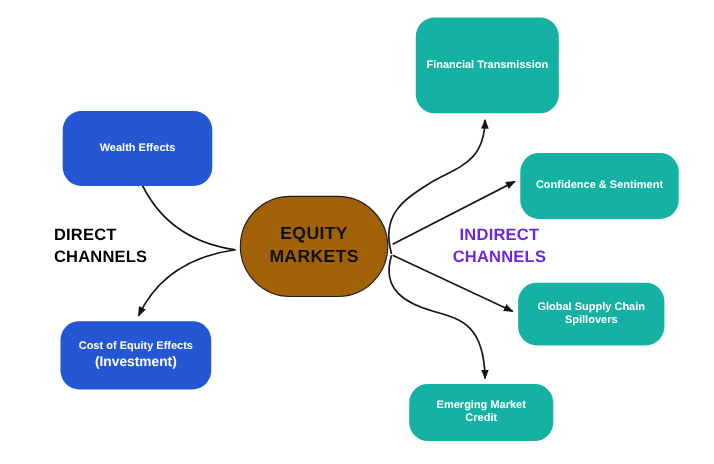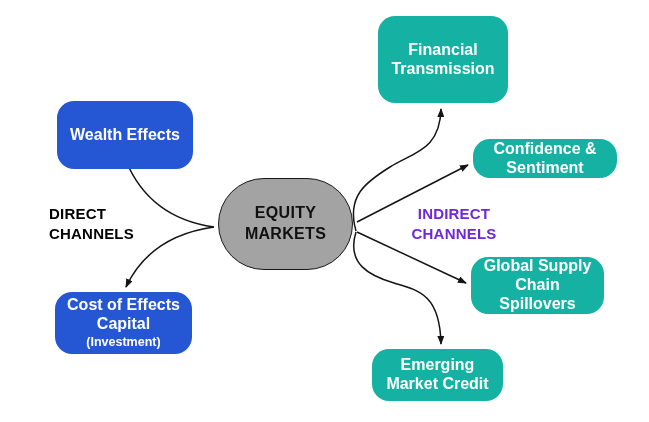--- a/index.html
+++ b/index.html
@@ -5,40 +5,40 @@
   html,body{margin:0;padding:0;background:#fff;}
   .canvas{
     position:relative;width:649px;height:422px;background:#ffffff;overflow:hidden;
     font-family:"Liberation Sans",sans-serif;
   }
   .connectors{position:absolute;left:0;top:0;width:649px;height:422px;}
   .node{
     position:absolute;display:flex;flex-direction:column;justify-content:center;align-items:center;
     color:#ffffff;font-weight:700;text-align:center;box-sizing:border-box;padding:4px 10px;
   }
-  .node .title{display:block;font-size:16px;line-height:1.18;}
+  .node .title{display:block;font-size:10px;line-height:1.18;}
   .node .subtitle{display:block;font-size:12.5px;line-height:1.18;margin-top:1px;}
   .node-blue{background:#2557d4;border-radius:17px;}
   .node-teal{background:#15b2a4;border-radius:17px;}
   .center-node{
-    position:absolute;left:218px;top:178px;width:135px;height:92px;background:#a3a3a3;
+    position:absolute;left:218px;top:178px;width:135px;height:92px;background:#a16207;
     border:1.6px solid #1a1a1a;border-radius:46px;display:flex;justify-content:flex-start;align-items:center;
     text-align:center;font-weight:700;font-size:16px;line-height:1.3;color:#101010;letter-spacing:.3px;
     box-sizing:border-box;padding:0 18px;
   }
   .group-label{
     position:absolute;font-weight:700;font-size:15px;line-height:1.3;letter-spacing:.2px;
   }
   .label-direct{left:49px;top:204px;width:100px;color:#000000;text-align:left;}
   .label-indirect{left:403px;top:204px;width:102px;color:#6d28d9;text-align:center;}
   
   .n-wealth{left:57px;top:101px;width:136px;height:68px;}
   .n-cost{left:55px;top:292px;width:137px;height:62px;}
   .n-financial{left:378px;top:16px;width:130px;height:87px;padding:4px 9px;}
-  .n-confidence{left:473px;top:139px;width:144px;height:39px;}
+  .n-confidence{left:473px;top:139px;width:144px;height:60px;}
   .n-global{left:471px;top:257px;width:133px;height:57px;}
   .n-emerging{left:372px;top:349px;width:131px;height:52px;}
 </style>
 </head>
 <body>
 
 <div class="canvas">
 
   <svg class="connectors" viewBox="0 0 649 422" xmlns="http://www.w3.org/2000/svg">
     <defs>
@@ -60,21 +60,21 @@
 
   <div class="group-label label-direct">DIRECT CHANNELS</div>
 
   <div class="group-label label-indirect">INDIRECT CHANNELS</div>
 
   <div class="node node-blue n-wealth">
     <span class="title">Wealth Effects</span>
   </div>
 
   <div class="node node-blue n-cost">
-    <span class="title">Cost of Effects Capital</span>
+    <span class="title">Cost of Equity Effects</span>
     <span class="subtitle">(Investment)</span>
   </div>
 
   <div class="node node-teal n-financial">
     <span class="title">Financial Transmission</span>
   </div>
 
   <div class="node node-teal n-confidence">
     <span class="title">Confidence &amp; Sentiment</span>
   </div>

